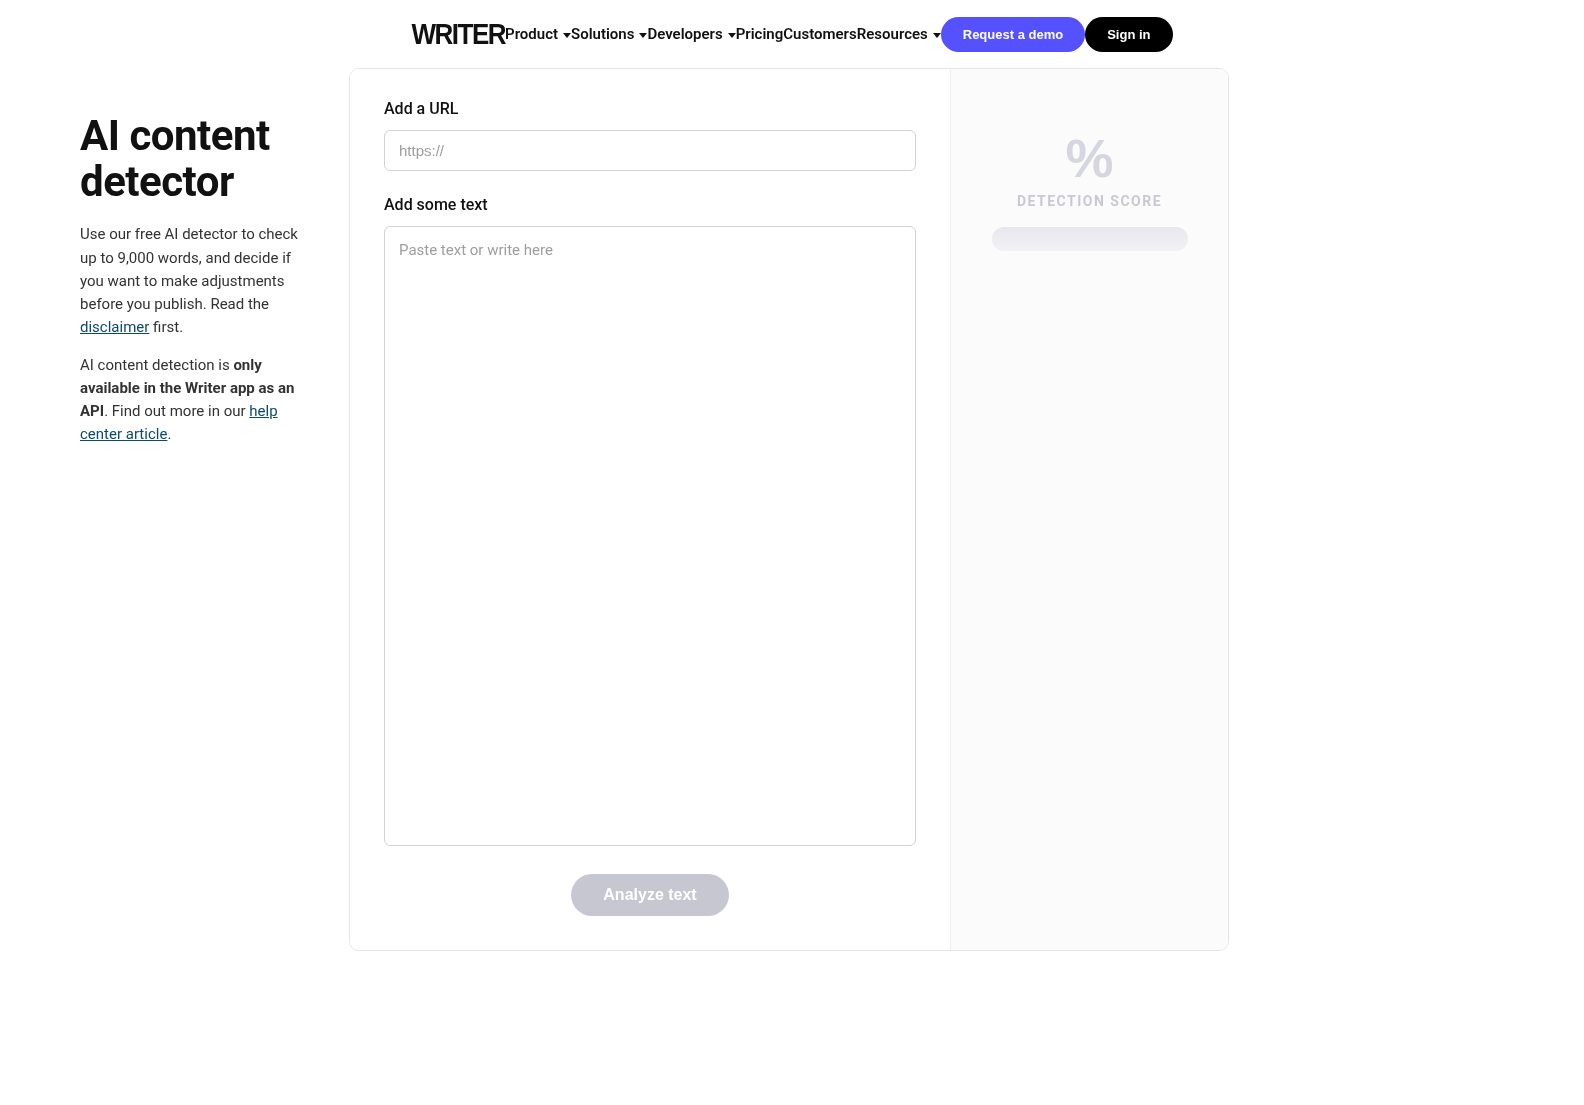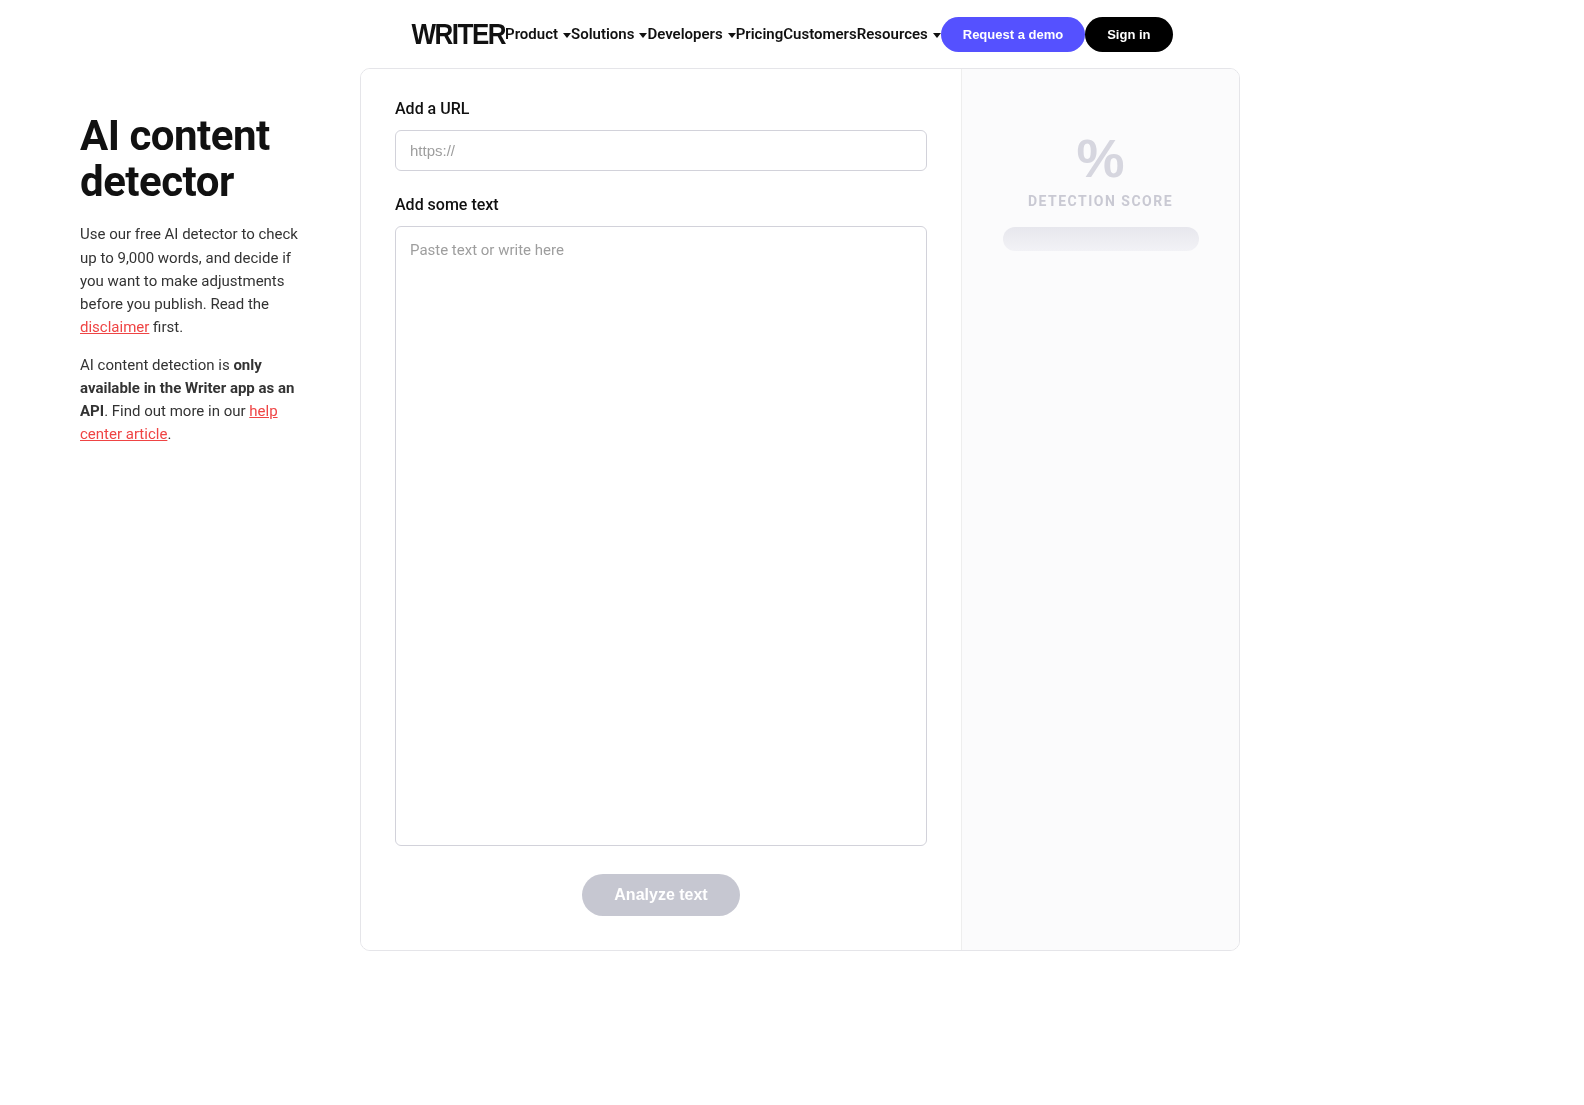--- a/index.html
+++ b/index.html
@@ -5,25 +5,25 @@
 *{box-sizing:border-box;margin:0;padding:0}
 body{font-family:-apple-system,BlinkMacSystemFont,"Segoe UI",Roboto,Helvetica,Arial,sans-serif;background:#fff;color:#111}
 .header{display:flex;align-items:center;justify-content:center;padding:16px 22px;height:68px}
 .logo{font-weight:900;font-size:26px;letter-spacing:-1.5px;font-family:"Arial Black",Arial,sans-serif;transform:scaleY(1.1)}
 .nav{display:flex;align-items:center;}
 .nav-item{display:flex;align-items:center;gap:5px;font-size:15px;font-weight:600;color:#111;cursor:pointer}
 .chev{width:0;height:0;border-left:4px solid transparent;border-right:4px solid transparent;border-top:5px solid #111;margin-top:2px}
 .btn{border:none;border-radius:999px;padding:10px 22px;font-size:13px;font-weight:600;cursor:pointer}
 .btn-primary{background:#5551ff;color:#fff}
 .btn-dark{background:#000;color:#fff}
-.main{display:flex;gap:15px;padding:0 22px 30px 80px;align-items:flex-start}
+.main{display:flex;gap:4px;padding:0 22px 30px 80px;align-items:flex-start}
 .sidebar{width:265px;padding-top:45px;padding-right:30px}
 .title{font-size:42px;font-weight:700;line-height:1.1;letter-spacing:-0.5px;margin-bottom:18px}
 .para{font-size:15px;line-height:1.55;color:#333;margin-bottom:14px}
-.para a{color:#ef4444;text-decoration:underline}
+.para a{color:#0c4a6e;text-decoration:underline}
 .para b{font-weight:700}
 .card-wrap{display:flex;flex:1;max-width:880px;border:1px solid #e5e5e9;border-radius:10px;overflow:hidden}
 .form{flex:1;padding:30px 34px 34px;background:#fff}
 .label{font-size:16px;font-weight:500;margin-bottom:12px;color:#111}
 .inp{width:100%;border:1px solid #d2d2da;border-radius:6px;padding:11px 14px;font-size:15px;color:#111;margin-bottom:24px}
 .inp::placeholder{color:#9e9e9e}
 .ta{width:100%;height:620px;border:1px solid #d2d2da;border-radius:6px;padding:14px;font-size:15px;resize:none;font-family:inherit}
 .ta::placeholder{color:#9e9e9e}
 .analyze-wrap{text-align:center;margin-top:24px}
 .analyze{background:#c6c7d1;color:#fff;border:none;border-radius:999px;padding:12px 32px;font-size:16px;font-weight:600}

